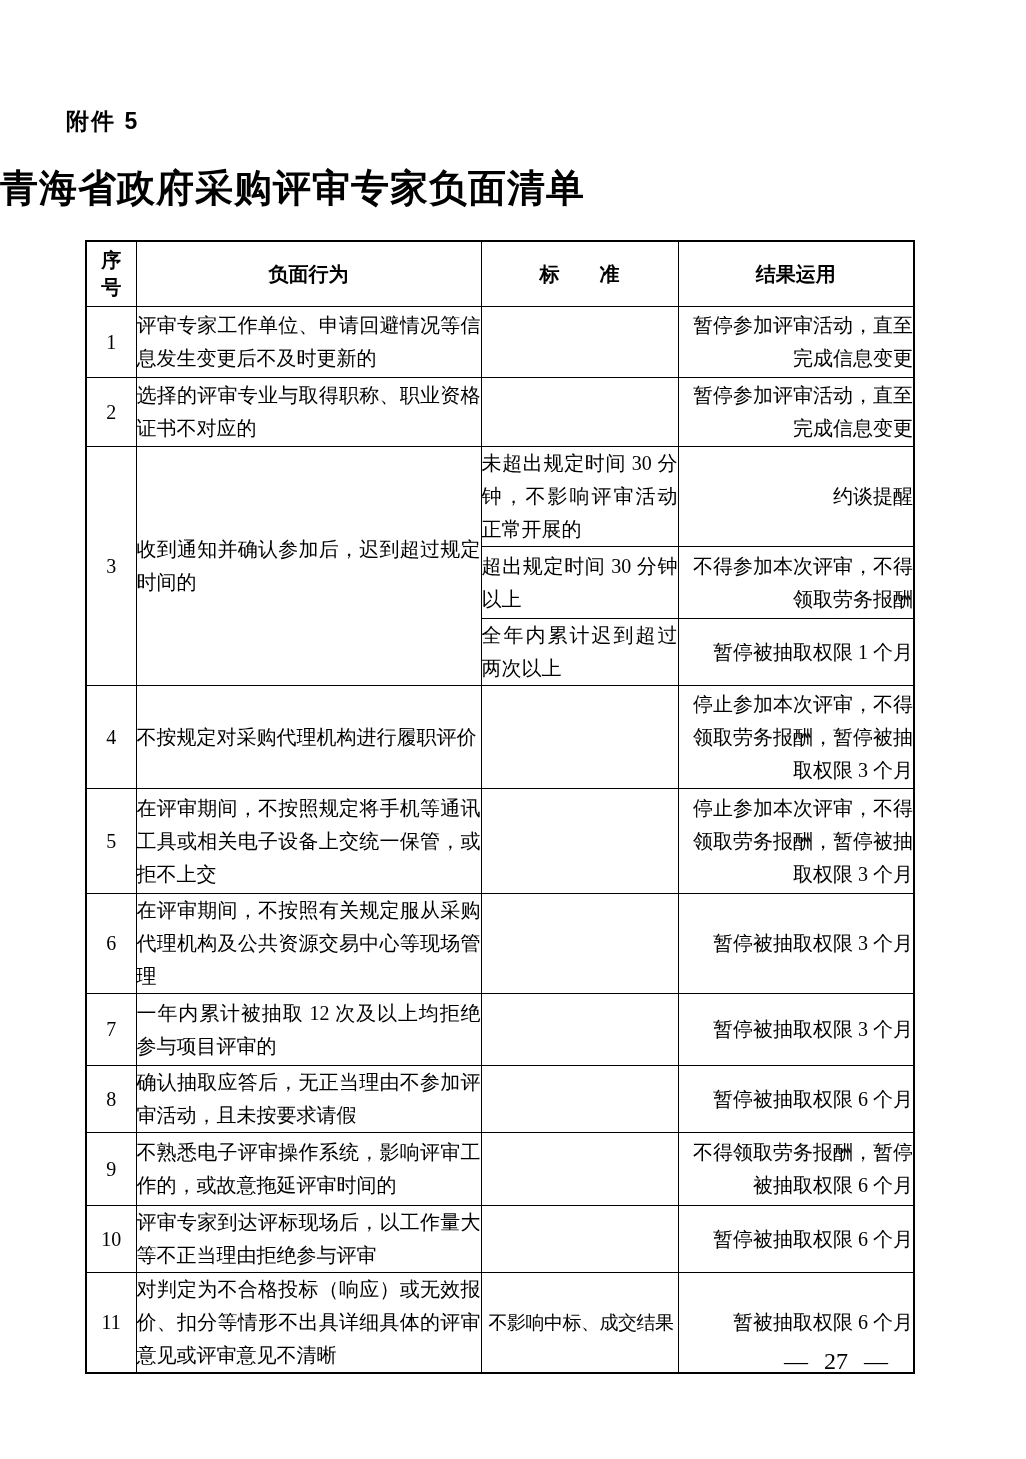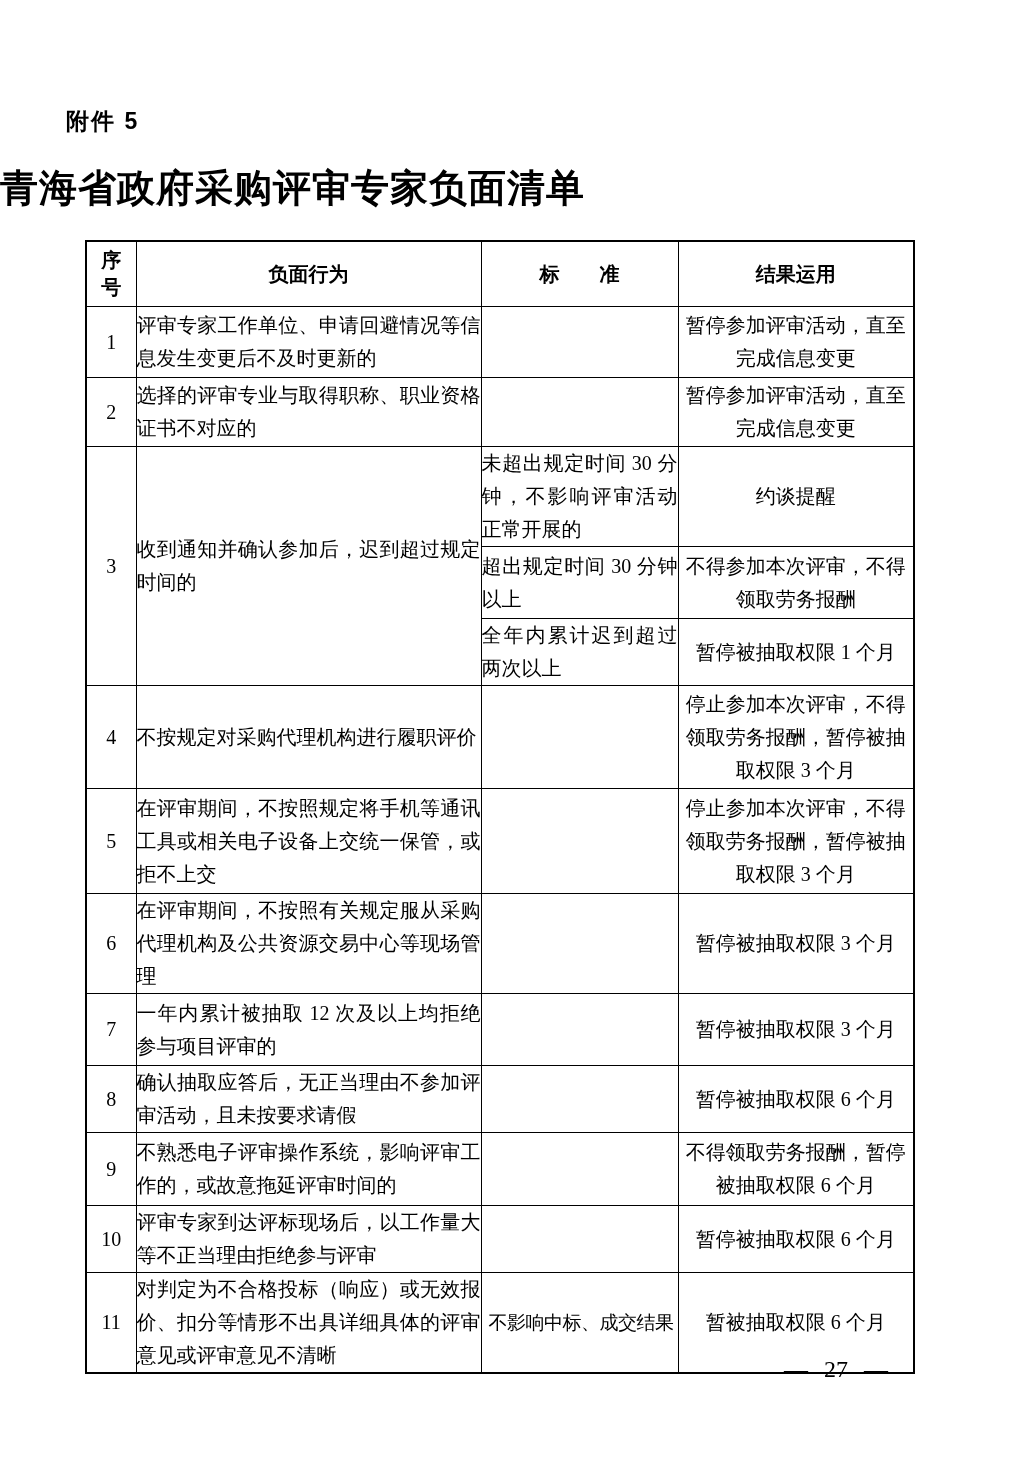--- a/index.html
+++ b/index.html
@@ -70,29 +70,28 @@
     text-justify:inter-character;
     padding:2px 9px;
   }
   td.standard.tight {
     font-size:19px;
     letter-spacing:-0.5px;
     padding:2px 4px;
     white-space:nowrap;
     text-align:right;
   }
-  td.result { padding:2px 8px; text-align:center; }
+  td.result { padding:2px 8px; text-align:right; }
   .footer {
     position:absolute;
     top:1348px;
     right:138px;
     font-size:24px;
     word-spacing:10px;
     white-space:nowrap;
-    margin-top:8px;
   }
 </style>
 </head>
 <body>
 
 <div class="page">
 
   <div class="attachment">附件 5</div>
 
   <div class="title">青海省政府采购评审专家负面清单</div>

